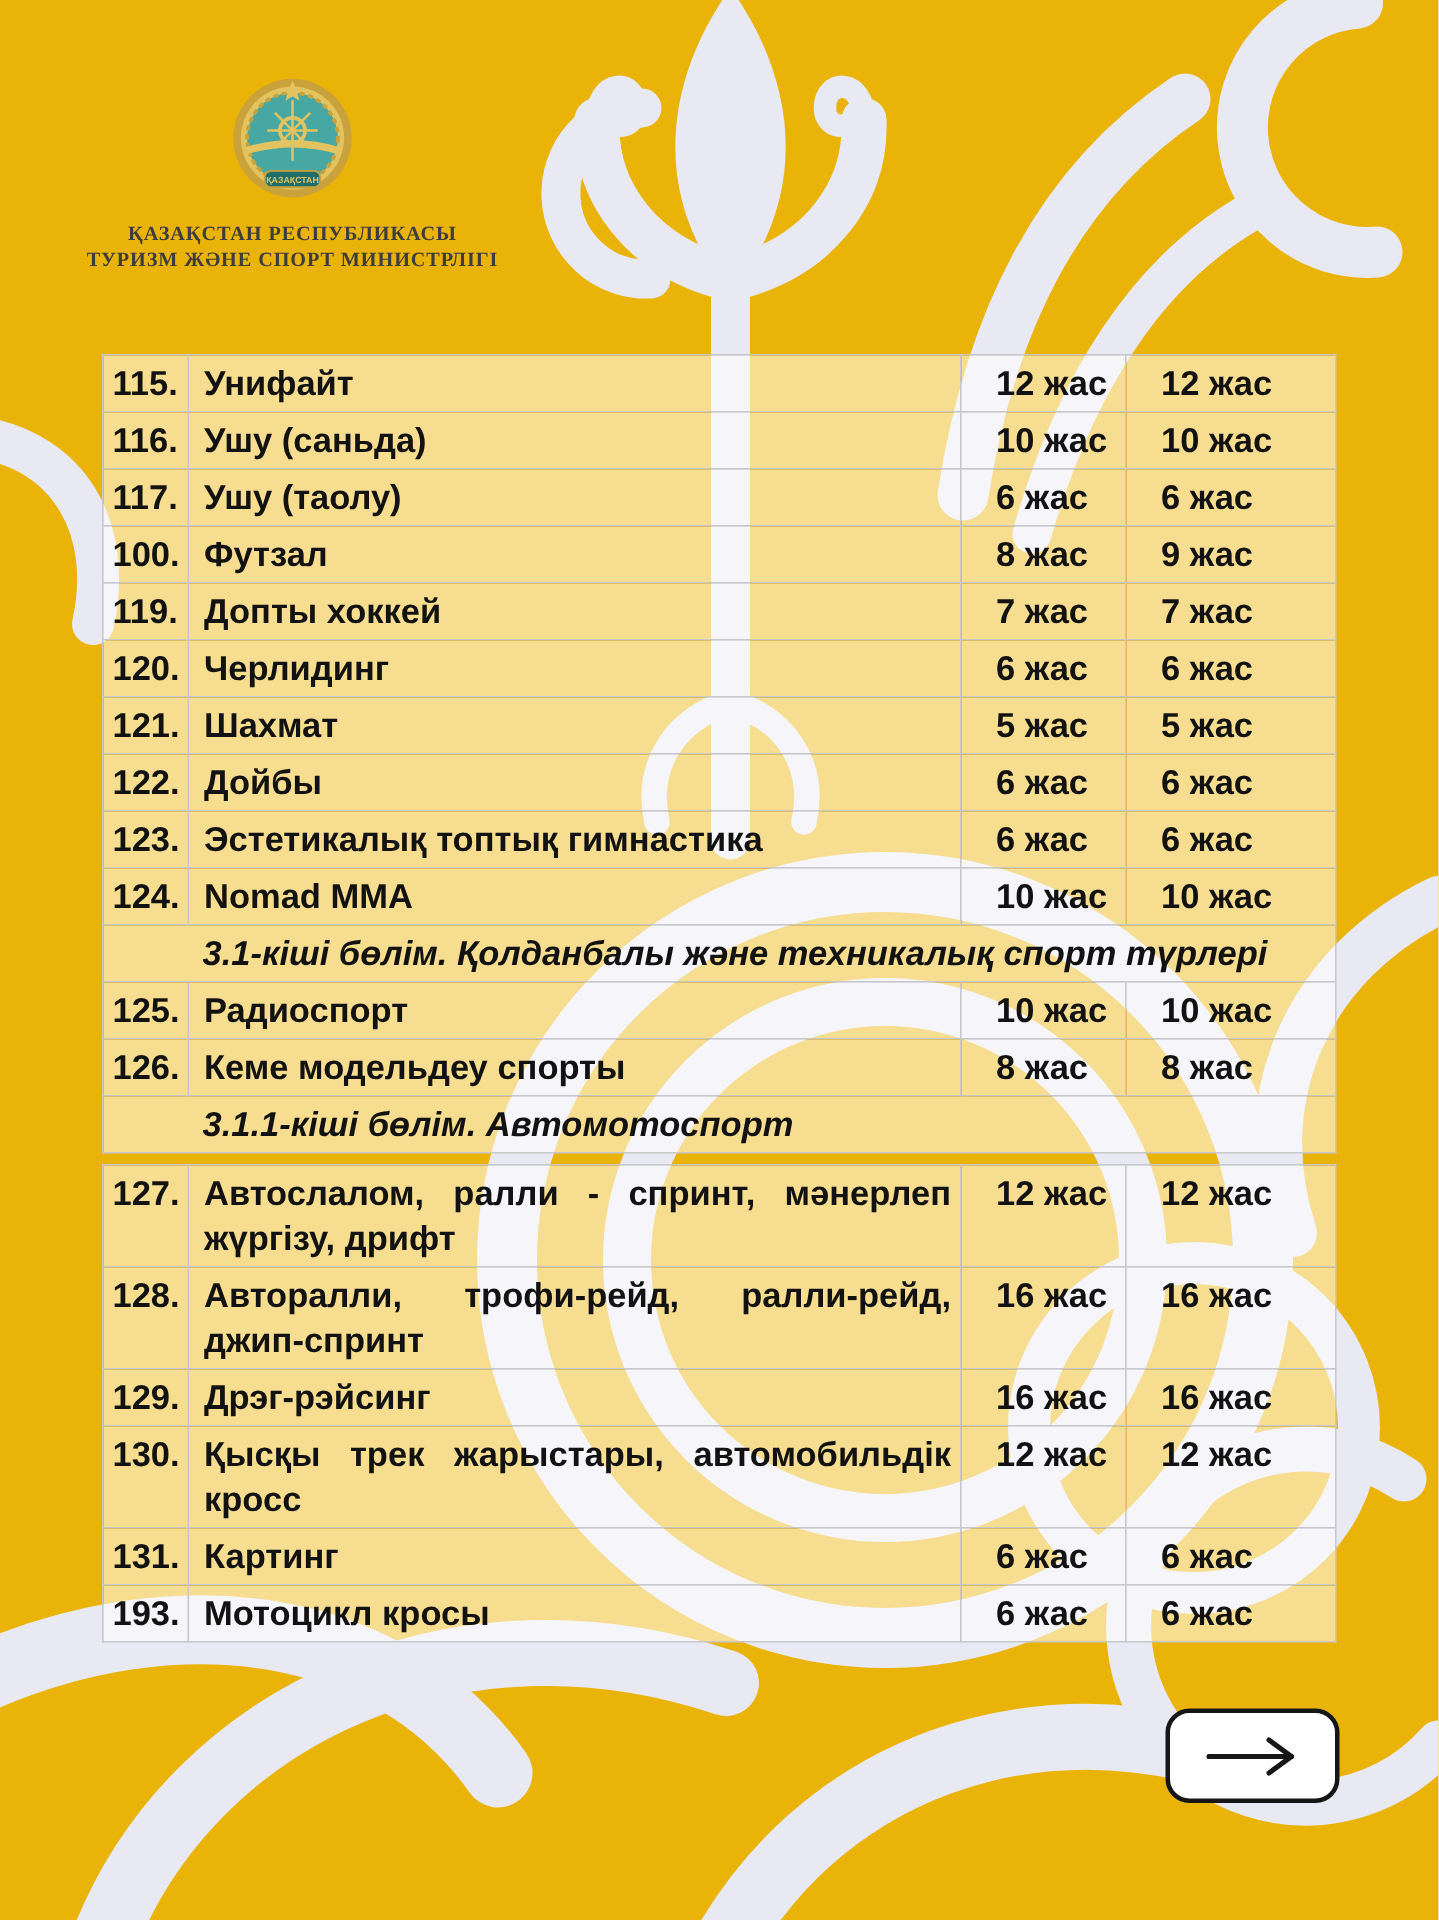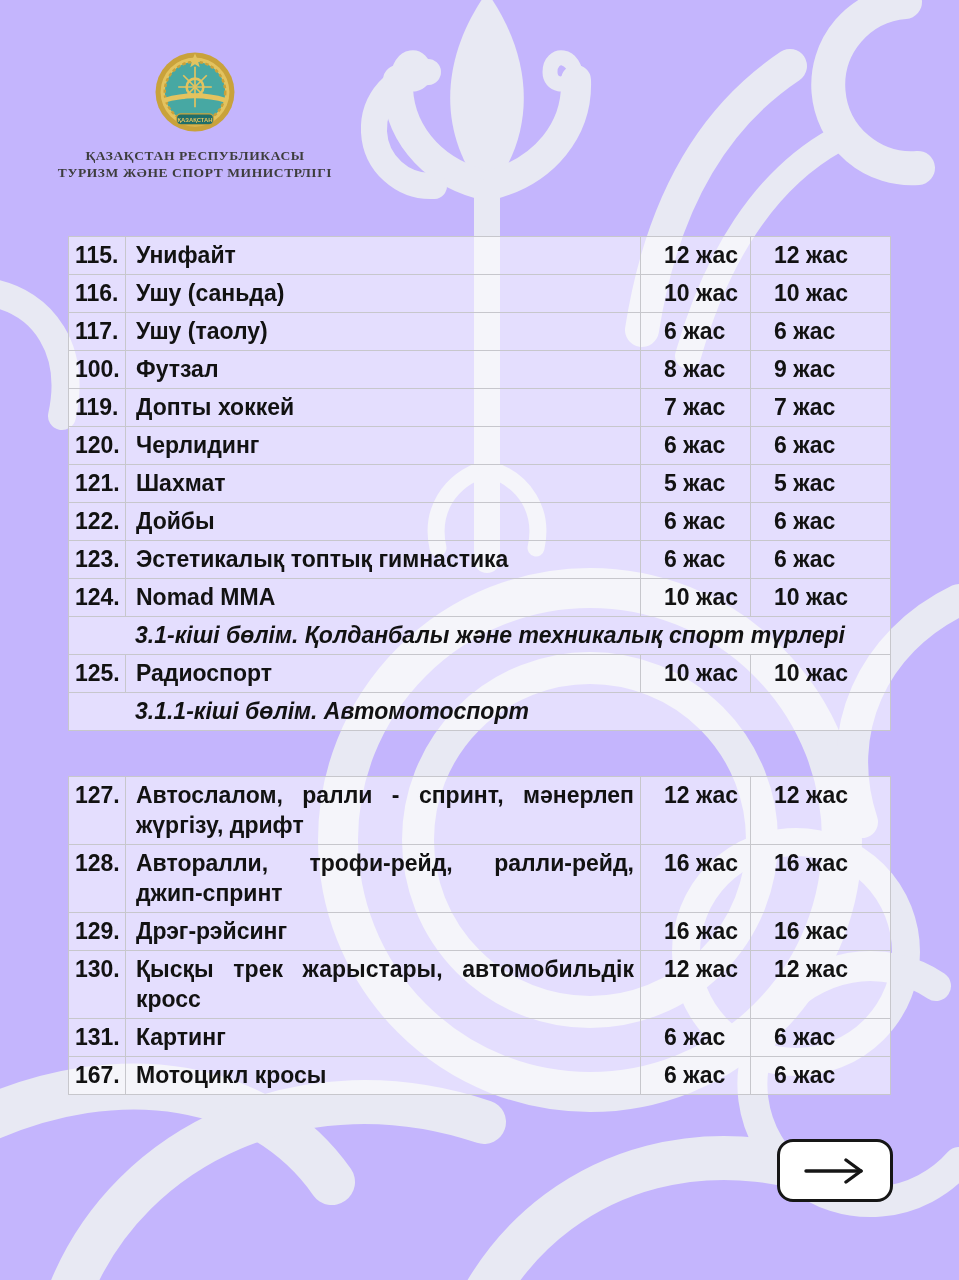--- a/index.html
+++ b/index.html
@@ -1,17 +1,17 @@
 <!DOCTYPE html>
 <html><head>
 <meta charset="utf-8">
 <style>
   html,body { margin:0; padding:0; background:#fff; }
   .page {
-    position:relative; width:959px; height:1280px; background:#c4b5fd;
+    position:relative; width:959px; height:1280px; background:#eab308;
     overflow:hidden; font-family:"Liberation Sans", sans-serif;
   }
   .watermark { position:absolute; left:0; top:0; width:959px; height:1280px; z-index:0; }
 
   .hdr { position:absolute; left:55px; top:50px; width:280px; text-align:center; z-index:2; }
   .emblem svg { display:block; margin:0 auto; }
   .ministry {
     margin-top:7px; font-family:"Liberation Serif", serif; font-weight:bold;
     font-size:13.5px; letter-spacing:0.6px; color:#3d3d3d; line-height:17px;
   }
@@ -179,20 +179,26 @@
         <tr>
           <td class="cell section-cell" colspan="4">3.1-кіші бөлім. Қолданбалы және техникалық спорт түрлері</td>
         </tr>
         <tr>
           <td class="cell num">125.</td>
           <td class="cell name">Радиоспорт</td>
           <td class="cell age">10 жас</td>
           <td class="cell age">10 жас</td>
         </tr>
         <tr>
+          <td class="cell num">126.</td>
+          <td class="cell name">Кеме модельдеу спорты</td>
+          <td class="cell age">8 жас</td>
+          <td class="cell age">8 жас</td>
+        </tr>
+        <tr>
           <td class="cell section-cell" colspan="4">3.1.1-кіші бөлім. Автомотоспорт</td>
         </tr>
       </tbody>
   </table>
 
   <table class="tbl tbl2">
     <colgroup>
         <col style="width:57px">
         <col style="width:515px">
         <col style="width:110px">
@@ -223,21 +229,21 @@
           <td class="cell age">12 жас</td>
           <td class="cell age">12 жас</td>
         </tr>
         <tr>
           <td class="cell num">131.</td>
           <td class="cell name">Картинг</td>
           <td class="cell age">6 жас</td>
           <td class="cell age">6 жас</td>
         </tr>
         <tr>
-          <td class="cell num">167.</td>
+          <td class="cell num">193.</td>
           <td class="cell name">Мотоцикл кросы</td>
           <td class="cell age">6 жас</td>
           <td class="cell age">6 жас</td>
         </tr>
       </tbody>
   </table>
 
   <button class="next-btn" aria-label="next">
     <svg width="64" height="26" viewBox="0 0 64 26" xmlns="http://www.w3.org/2000/svg">
       <g stroke="#161616" stroke-width="3.4" fill="none" stroke-linecap="round" stroke-linejoin="round">

